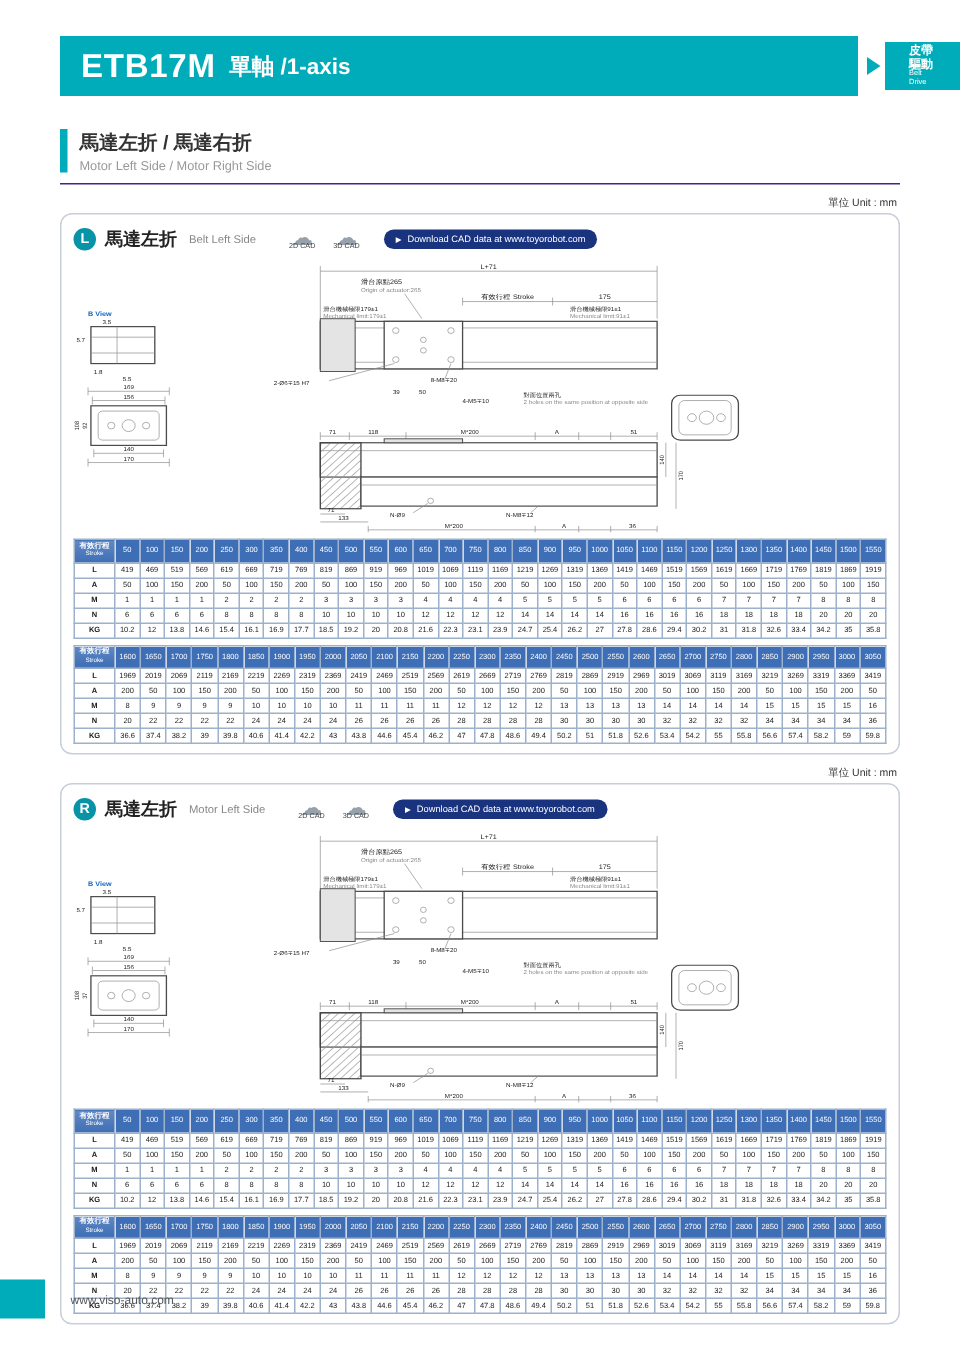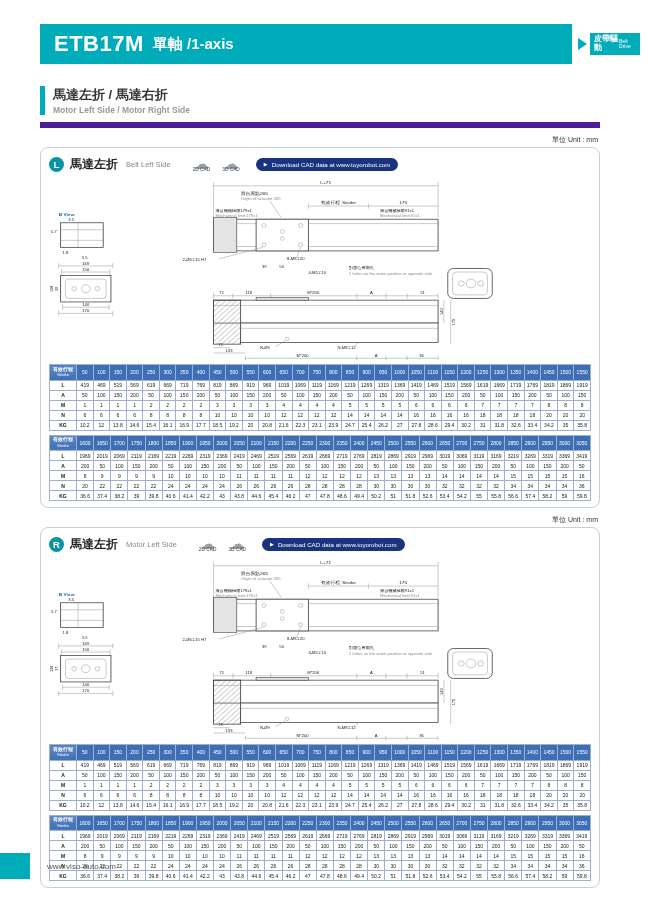--- a/index.html
+++ b/index.html
@@ -5,29 +5,29 @@
   html,body{margin:0;padding:0;background:#fff;}
   .page{width:640px;height:901px;position:relative;font-family:"Liberation Sans",sans-serif;background:#fff;overflow:hidden;}
 
   
   .hdr{display:flex;margin:24px 0 0 40px;height:40px;}
   .hdr-band{flex:1;background:#00ACB9;color:#fff;display:flex;align-items:baseline;padding-left:14px;gap:9px;}
   .hdr-model{font-size:22px;font-weight:bold;letter-spacing:.5px;align-self:center;}
   .hdr-rest{font-size:15px;font-weight:bold;align-self:center;}
   .hdr-badge{width:62px;display:flex;align-items:center;gap:3px;padding-left:6px;}
   .tri{width:0;height:0;border-left:9px solid #00ACB9;border-top:6px solid transparent;border-bottom:6px solid transparent;}
-  .badge-box{background:#00ACB9;color:#fff;display:flex;flex-direction:row;align-items:center;padding:2px 4px;line-height:1.1;}
+  .badge-box{background:#00ACB9;color:#fff;display:flex;flex-direction:column;align-items:center;padding:2px 16px;line-height:1.1;}
   .bz{font-size:8px;font-weight:bold;}
   .be{font-size:5px;}
 
   
-  .sec-title{margin:22px 40px 0 40px;display:flex;gap:8px;border-bottom:6px solid #4c1d95;padding-bottom:7px;}
+  .sec-title{margin:22px 40px 0 40px;display:flex;gap:8px;border-bottom:1px solid #4c1d95;padding-bottom:7px;}
   .sec-bar{width:5px;background:#00ACB9;}
   .sec-zh{font-size:13px;font-weight:bold;color:#333;}
-  .sec-en{font-size:8.5px;color:#999;margin-top:1px;font-weight:bold;}
+  .sec-en{font-size:8.5px;color:#999;margin-top:1px;}
 
   .unit-note{text-align:right;margin:7px 42px 2px 0;font-size:7px;color:#333;}
 
   
   .panel{margin:0 40px;border:1px solid #c8cfd8;border-radius:8px;padding:5px 8px 6px 8px;background:#fff;}
   .panel-head{display:flex;align-items:center;gap:6px;height:22px;}
   .circle-badge{width:15px;height:15px;border-radius:50%;background:#0894A6;color:#fff;font-size:9.5px;font-weight:bold;display:flex;align-items:center;justify-content:center;}
   .pt-zh{font-size:12px;font-weight:bold;color:#222;}
   .pt-en{font-size:7.5px;color:#888;margin-left:2px;}
   .clouds{display:flex;gap:12px;margin-left:16px;}

